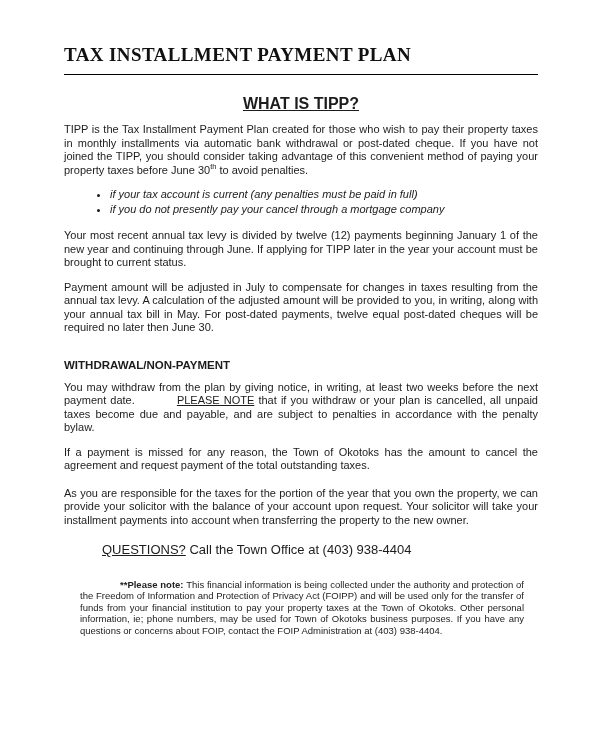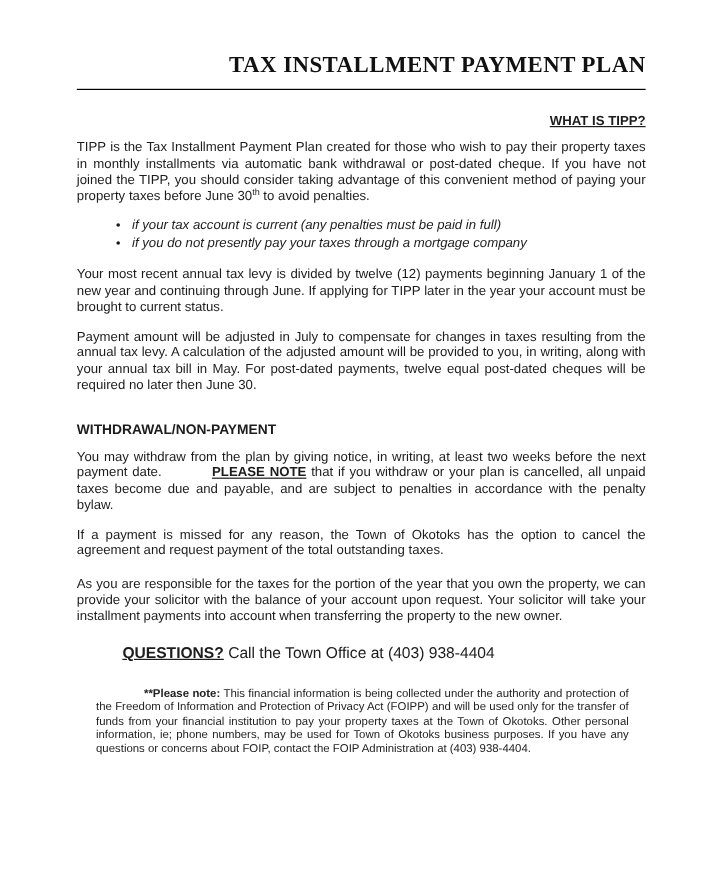--- a/index.html
+++ b/index.html
@@ -16,34 +16,34 @@
     color: #1c1c1c;
     font-family: "Liberation Sans", sans-serif;
     padding: 44px 62px 18px 64px;
     overflow: hidden;
   }
   .doc-title {
     font-family: "Liberation Serif", serif;
     font-weight: bold;
     font-size: 19px;
     letter-spacing: 0.4px;
-    text-align: right;
+    text-align: left;
     margin: 0 0 8px 0;
     color: #111111;
   }
   .title-rule {
     border-bottom: 1.5px solid #000000;
     margin: 0 0 2px 0;
     height: 0;
   }
   .center-heading {
-    font-size: 11px;
+    font-size: 16px;
     font-weight: bold;
     text-decoration: underline;
-    text-align: right;
+    text-align: center;
     margin: 20px 0 10px 0;
   }
   .para {
     font-size: 11px;
     line-height: 13.5px;
     text-align: justify;
     margin: 0 0 11px 0;
   }
   .bold-line {
     font-size: 11px;
@@ -64,21 +64,21 @@
     padding: 0 0 0 46px;
     list-style-type: disc;
   }
   ul.bullets li {
     font-size: 11px;
     line-height: 13.5px;
     margin: 0 0 1px 0;
     font-style: italic;
   }
   .inline-bold-underline {
-    font-weight: bold;
+    font-weight: normal;
     text-decoration: underline;
     padding-left: 38px;
   }
   sup {
     font-size: 7.5px;
     line-height: 0;
   }
   .questions-line {
     font-size: 13px;
     line-height: 13.5px;
@@ -104,33 +104,33 @@
   <h1 class="doc-title">TAX INSTALLMENT PAYMENT PLAN</h1>
   <div class="title-rule"></div>
 
   <h2 class="center-heading">WHAT IS TIPP?</h2>
 
   <p class="para"><span>TIPP is the Tax Installment Payment Plan created for those who wish to pay their property taxes in monthly installments via automatic bank withdrawal or post-dated cheque.  If you have not joined the TIPP, you should consider taking advantage of this convenient method of paying your property taxes before June 30</span><sup>th</sup><span> to avoid penalties.</span></p>
 
 
   <ul class="bullets">
     <li>if your tax account is current (any penalties must be paid in  full)</li>
-    <li>if you do not presently pay your taxes through a mortgage company</li>
+    <li>if you do not presently pay your cancel through a mortgage company</li>
   </ul>
 
 
   <p class="para">Your most recent annual tax levy is divided by twelve (12) payments beginning January 1 of the new year and continuing through June.  If applying for TIPP later in the year your account must be brought to current status.</p>
 
   <p class="para" style="margin-bottom:24px;">Payment amount will be adjusted in July to compensate for changes in taxes resulting from the annual tax levy.  A calculation of the adjusted amount will be provided to you, in writing, along with your annual tax bill in May.  For post-dated payments, twelve equal post-dated cheques will be required no later then June 30.</p>
 
   <h2 class="section-heading">WITHDRAWAL/NON-PAYMENT</h2>
 
   <p class="para"><span>You may withdraw from the plan by giving notice, in writing, at least two weeks before the next payment date.  </span><span class="inline-bold-underline">PLEASE NOTE</span><span> that if you withdraw or your plan is cancelled, all unpaid taxes become due and payable, and are subject to penalties in accordance with the penalty bylaw.</span></p>
 
-  <p class="para" style="margin-bottom:14px;">If a payment is missed for any reason, the Town of Okotoks has the option to cancel the agreement and request payment of the total outstanding taxes.</p>
+  <p class="para" style="margin-bottom:14px;">If a payment is missed for any reason, the Town of Okotoks has the amount to cancel the agreement and request payment of the total outstanding taxes.</p>
 
 
   <p class="para">As you are responsible for the taxes for the portion of the year that you own the property, we can provide your solicitor with the balance of your account upon request.  Your solicitor will take your installment payments into account when transferring the property to the new owner.</p>
 
   <p class="questions-line"><span class="inline-bold-underline">QUESTIONS?</span><span> Call the Town Office at (403) 938-4404</span></p>
 
   <p class="footnote"><span class="footnote-bold">**Please note:</span><span> This financial information is being collected under the authority and protection of the Freedom of Information and Protection of Privacy Act (FOIPP) and will be used only for the transfer of funds from your financial institution to pay your property taxes at the Town of Okotoks.  Other personal information, ie; phone numbers, may be used for Town of Okotoks business purposes.  If you have any questions or concerns about FOIP, contact the FOIP Administration at (403) 938-4404.</span></p>
 
 </div>
 

